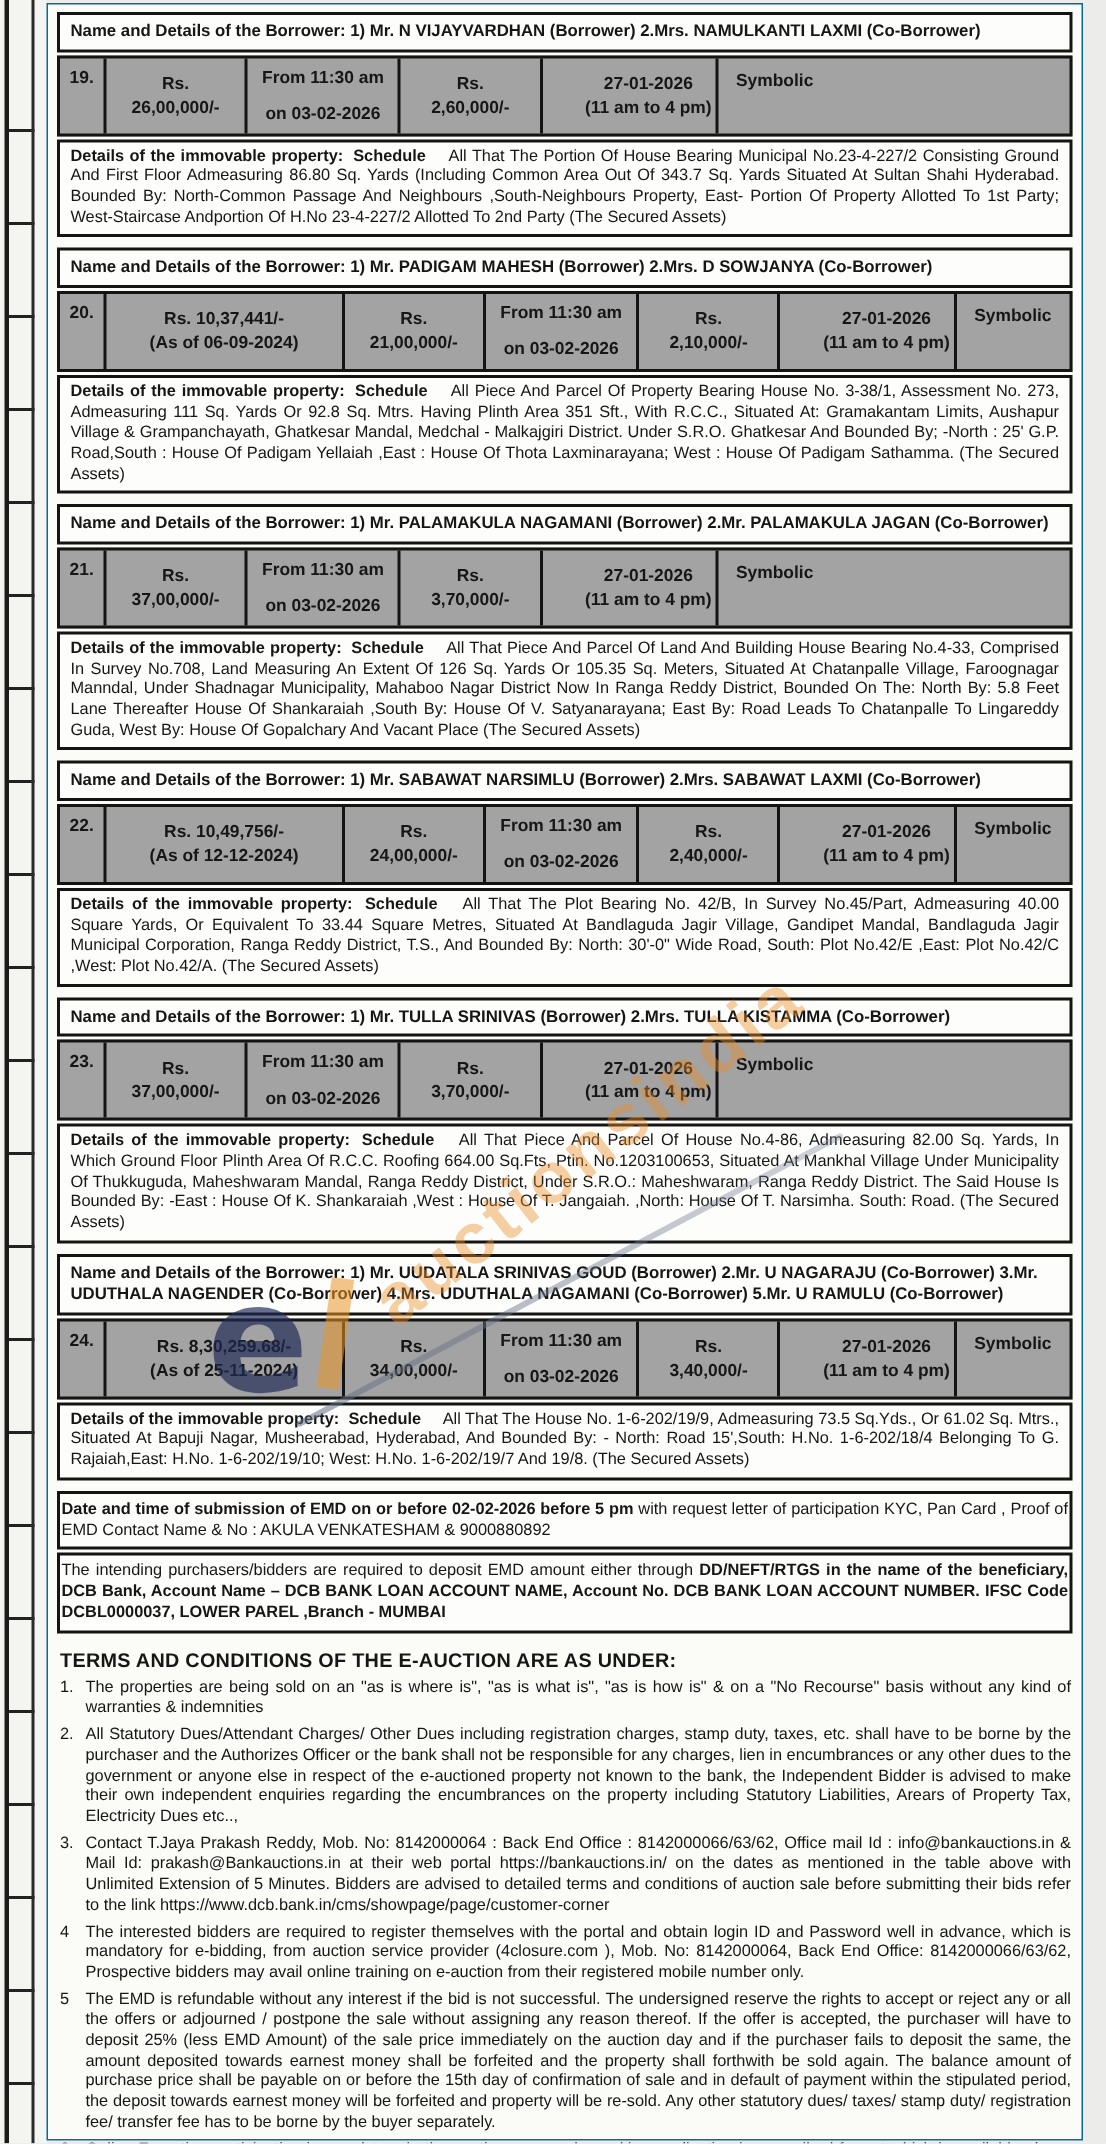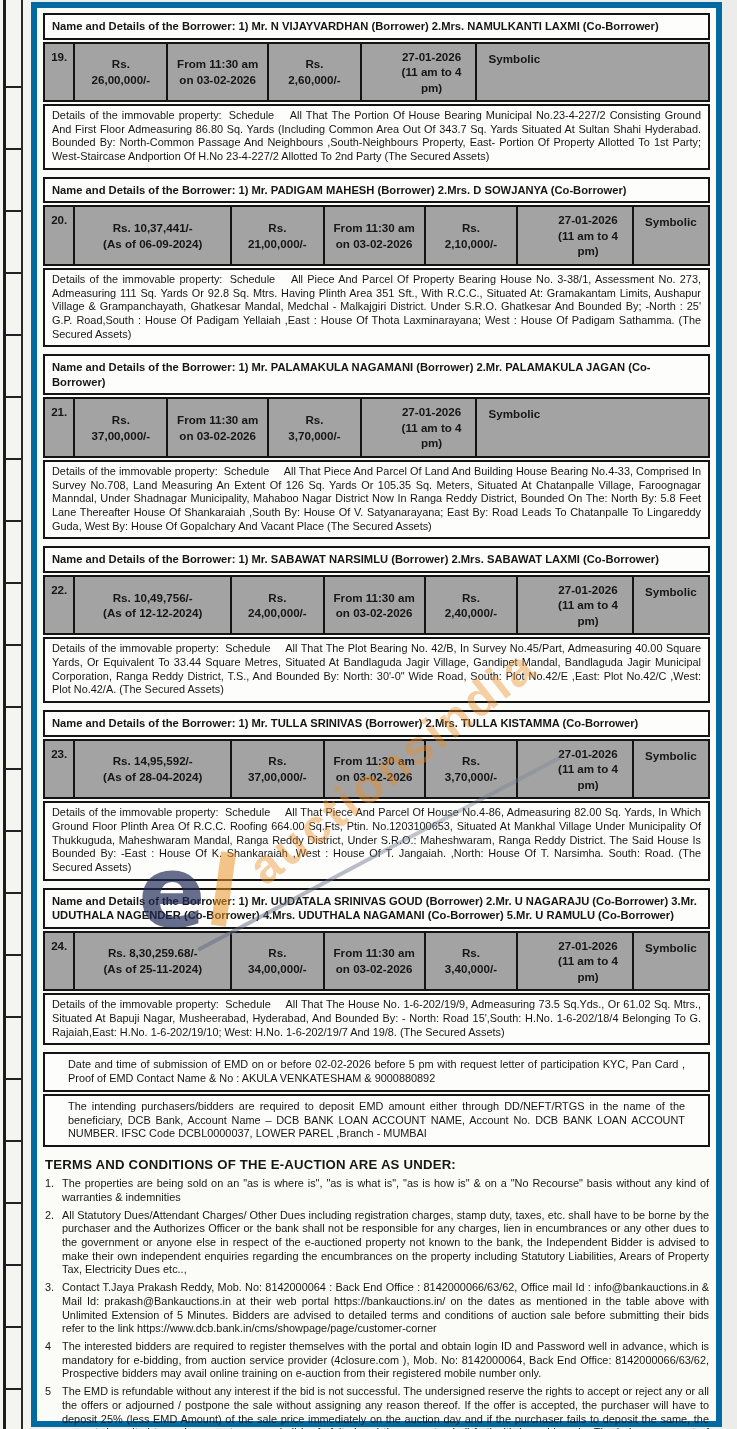--- a/index.html
+++ b/index.html
@@ -8,46 +8,46 @@
   .page { position: relative; width: 737px; height: 1429px; background: #ececea; overflow: hidden; }
 
   
   .left-edge { position: absolute; left: 0; top: 0; bottom: 0; width: 31px; background: #f4f4f1; }
   .left-edge .v1 { position: absolute; left: 3px; top: 0; bottom: 0; width: 3px; background: #1c1c1c; }
   .left-edge .v2 { position: absolute; left: 21px; top: 0; bottom: 0; width: 2px; background: #2a2a2a; }
   .left-edge .ticks { position: absolute; left: 6px; top: 26px; bottom: 0; width: 17px;
     background: repeating-linear-gradient(180deg, transparent 0 60px, #222 60px 62px); }
 
   .doc { position: absolute; left: 31px; top: 2px; right: 15px; bottom: 2px;
-    border: 6px solid #0369a1; background: #fbfbf8; padding: 5px 6px 0 6px;
+    border: 1px solid #0369a1; background: #fbfbf8; padding: 5px 6px 0 6px;
     display: flex; flex-direction: column; }
 
   .section { margin-bottom: 7px; }
   .sec-header { border: 2px solid #141414; background: #fdfdfb; font-weight: bold;
     font-size: 11.2px; line-height: 14.5px; padding: 4px 7px; margin-bottom: 2px; }
   .sec-row { display: flex; border: 2px solid #141414; background: #a3a3a3; margin-bottom: 2px; }
   .cell { border-right: 2px solid #141414; text-align: center; font-weight: bold;
     font-size: 11.6px; line-height: 15.5px; padding: 5px 2px;
     display: flex; flex-direction: column; justify-content: center; min-height: 50px; }
   .cell:last-child { border-right: none; }
   .c-sl  { width: 4.6%;  justify-content: flex-start; }
   .c-out { width: 23.6%; }
   .c-res { width: 14.0%; }
-  .c-auc { width: 15.2%; }
+  .c-auc { width: 15.2%; justify-content: space-between; }
   .c-emd { width: 14.0%; }
   .c-ins { width: 17.4%; padding-left: 28px; }
   .c-pos { width: 11.2%; justify-content: flex-start; padding-top: 7px; }
   .sec-details { border: 2px solid #141414; background: #fdfdfb; font-size: 10.9px;
     line-height: 13.7px; padding: 3px 7px 4px 7px; text-align: justify; }
-  .b { font-weight: normal; }
+  .b { font-weight: bold; }
   .sched { margin-left: 3px; margin-right: 12px; }
 
   .emd-wrap { margin-bottom: 6px; }
   .emd-box { border: 2px solid #141414; background: #fdfdfb; font-size: 10.9px;
-    line-height: 13.8px; padding: 4px 23px; text-align: justify; margin-bottom: 2px; }
+    line-height: 13.8px; padding: 4px 1px; text-align: justify; margin-bottom: 2px; }
 
   .terms-heading { font-weight: bold; font-size: 13.2px; letter-spacing: .2px; margin: 2px 0 5px 2px; }
   .term { display: flex; font-size: 10.9px; line-height: 13.7px; margin: 0 1px 4px 2px; }
   .term .num { flex: 0 0 17px; }
   .term .txt { flex: 1; text-align: justify; }
 
   
   .wm-text { position: absolute; left: 238px; top: 852px; transform: rotate(-38deg);
     transform-origin: 0 0; font-size: 48px; font-weight: bold; letter-spacing: 3px;
     color: rgba(233, 141, 38, 0.42); white-space: nowrap; pointer-events: none; }
@@ -194,24 +194,20 @@
         <span class="b">Details of the immovable property:</span>
         <span class="b sched">Schedule</span>
         <span>All That The Plot Bearing No. 42/B, In Survey No.45/Part, Admeasuring 40.00 Square Yards, Or Equivalent To 33.44 Square Metres, Situated At Bandlaguda Jagir Village, Gandipet Mandal, Bandlaguda Jagir Municipal Corporation, Ranga Reddy District, T.S., And Bounded By: North: 30'-0" Wide Road, South: Plot No.42/E ,East: Plot No.42/C ,West: Plot No.42/A. (The Secured Assets)</span>
       </div>
     </section>
 
     <section class="section">
       <div class="sec-header">Name and Details of the Borrower: 1) Mr. TULLA SRINIVAS (Borrower)  2.Mrs. TULLA KISTAMMA (Co-Borrower)</div>
       <div class="sec-row">
         <div class="cell c-sl">23.</div>
-        <div class="cell c-out">
-          <div>Rs. 14,95,592/-</div>
-          <div>(As of 28-04-2024)</div>
-        </div>
         <div class="cell c-res">
           <div>Rs.</div>
           <div>37,00,000/-</div>
         </div>
         <div class="cell c-auc">
           <div>From 11:30 am</div>
           <div>on 03-02-2026</div>
         </div>
         <div class="cell c-emd">
           <div>Rs.</div>

